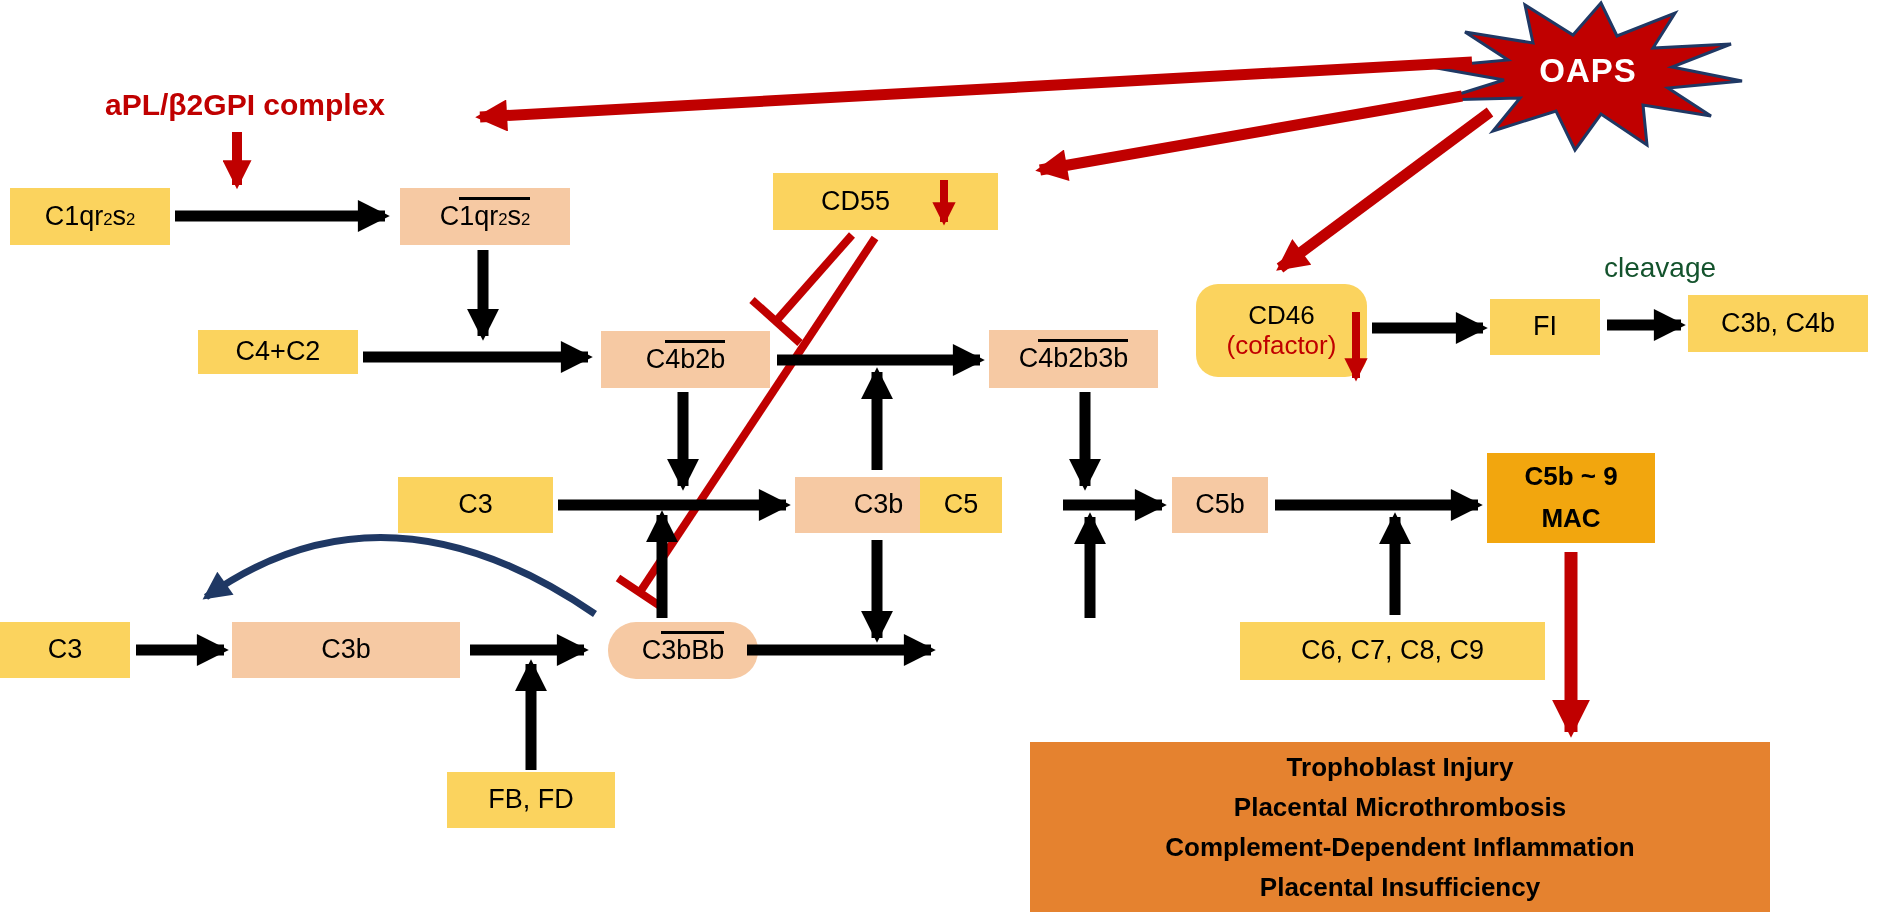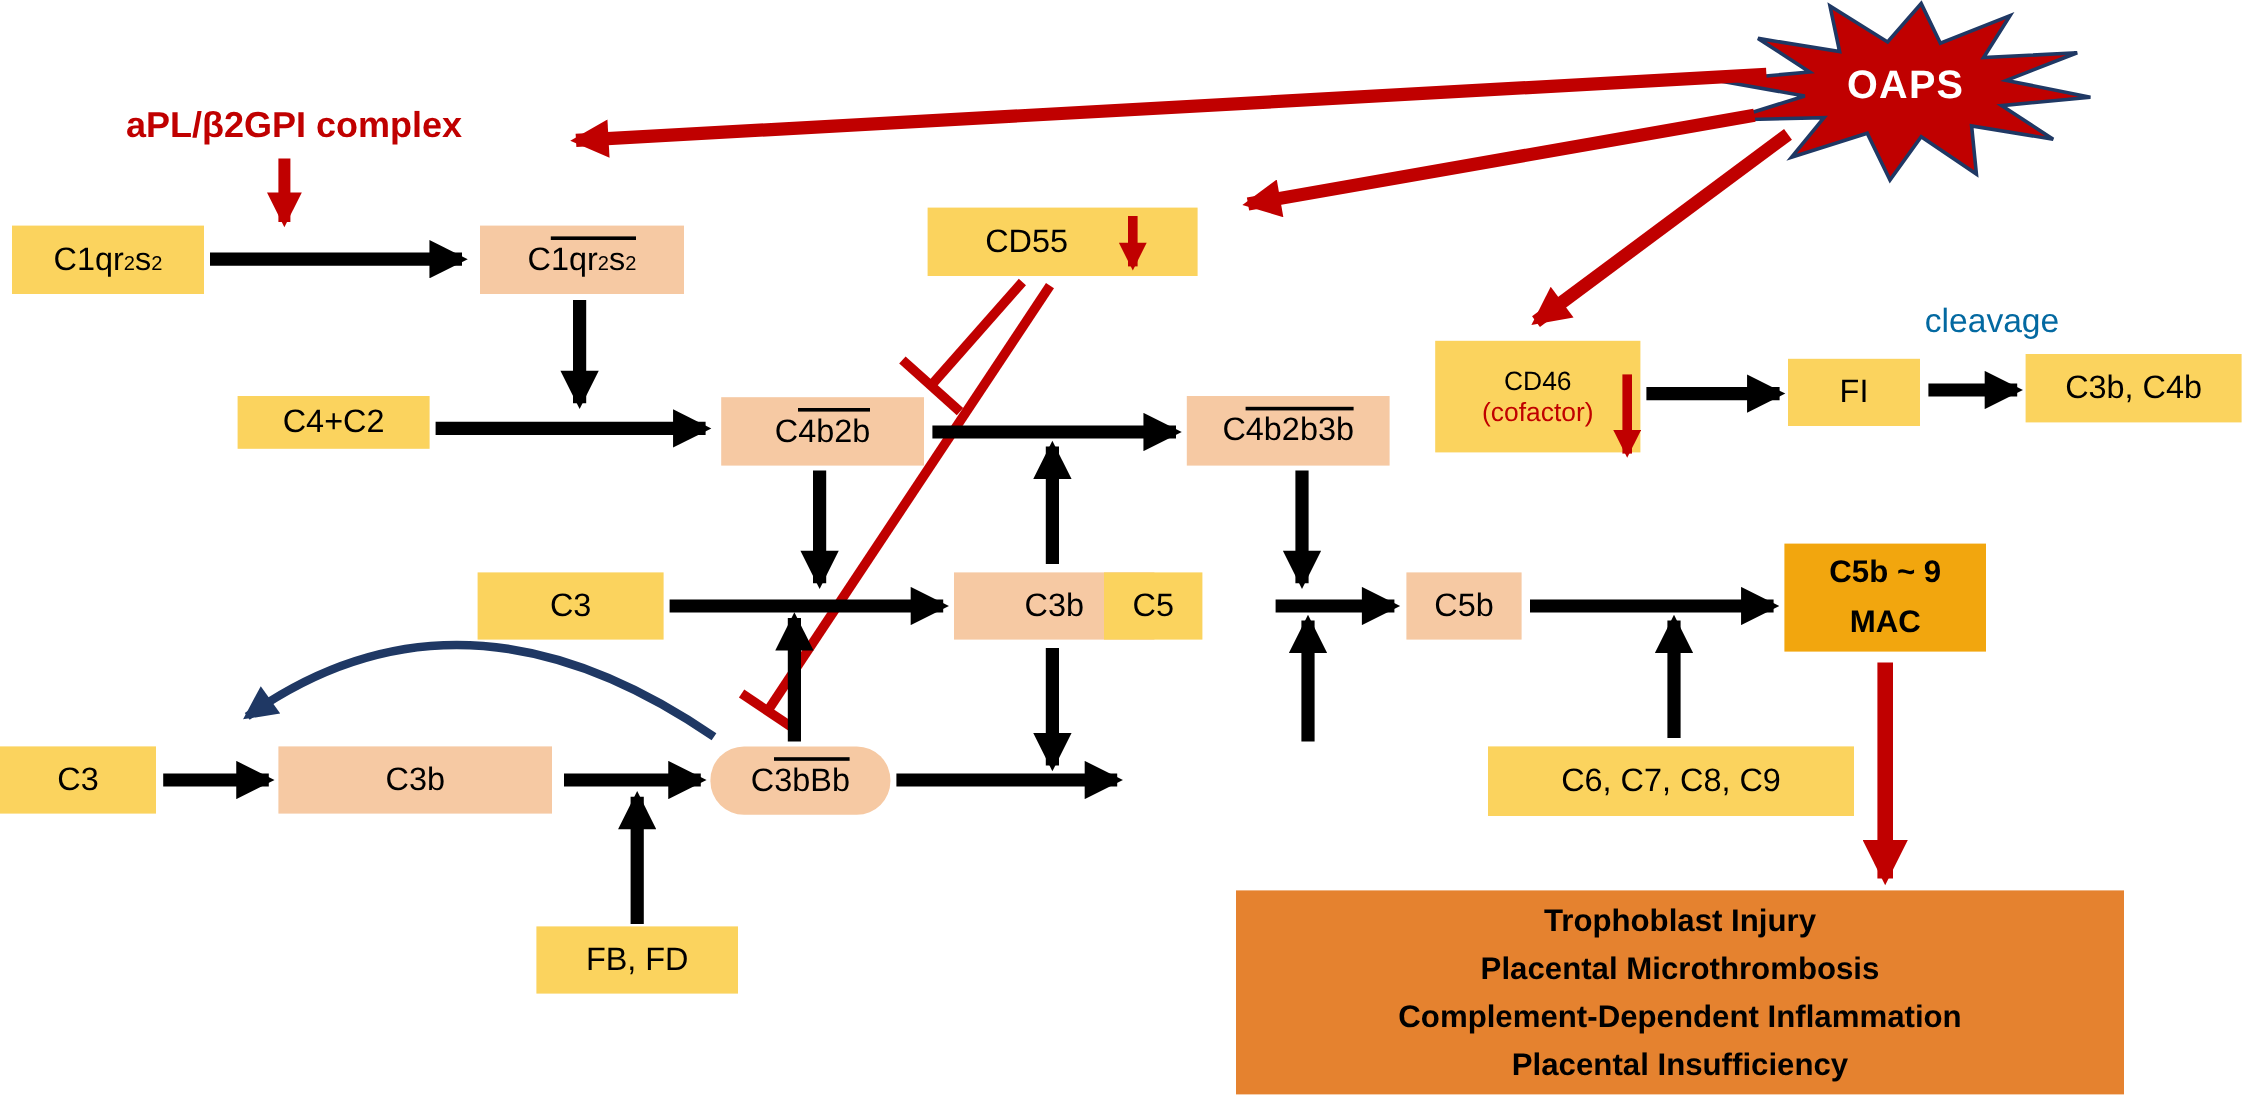--- a/index.html
+++ b/index.html
@@ -6,45 +6,45 @@
   #stage{position:relative;width:1887px;height:917px;background:#fff;overflow:hidden;
          font-family:"Liberation Sans",sans-serif;}
   #wires{position:absolute;left:0;top:0;width:1887px;height:917px;z-index:5;pointer-events:none;}
   .box{position:absolute;display:flex;align-items:center;justify-content:center;
        font-size:27px;color:#000;z-index:2;text-align:center;line-height:1.15;}
   .yellow{background:var(--yellow);}
   .peach{background:var(--peach);}
   .amber{background:var(--amber);font-weight:bold;}
   .sub{font-size:0.62em;}
   .ov{border-top:3px solid #000;padding-top:1px;}
-  .freelabel{position:absolute;z-index:2;color:#0369a1;}
+  .freelabel{position:absolute;z-index:2;color:#14532d;}
   #apl-label{left:100px;top:88px;width:290px;font-size:30px;font-weight:bold;
              color:var(--red);text-align:center;}
   #oaps-label{left:1498px;top:52px;width:180px;font-size:33px;font-weight:bold;
               color:#fff;text-align:center;z-index:6;letter-spacing:1px;}
   #cleavage-label{left:1565px;top:252px;width:190px;font-size:28px;text-align:center;}
   
   #b-c1qr2s2   {left:10px;  top:188px; width:160px; height:57px;}
   #b-c1qr2s2a  {left:400px; top:188px; width:170px; height:57px;}
   #b-c4c2      {left:198px; top:330px; width:160px; height:44px;}
   #b-c4b2b     {left:601px; top:331px; width:169px; height:57px;}
   #b-c4b2b3b   {left:989px; top:330px; width:169px; height:58px;}
   #b-cd55      {left:773px; top:173px; width:225px; height:57px;}
-  #b-cd46      {left:1196px;top:284px; width:171px; height:93px; flex-direction:column;font-size:22px;}
+  #b-cd46      {left:1196px;top:284px; width:171px; height:93px; flex-direction:column;font-size:26px;border-radius:22px;}
   #b-cd46 .cofactor{color:var(--red);}
   #b-fi        {left:1490px;top:299px; width:110px; height:56px;}
   #b-c3bc4b    {left:1688px;top:295px; width:180px; height:57px;}
   #b-c3mid     {left:398px; top:477px; width:155px; height:56px;}
   #b-c3bmid    {left:795px; top:477px; width:167px; height:56px;}
   #b-c5        {left:920px; top:477px; width:82px;  height:56px;}
   #b-c5b       {left:1172px;top:477px; width:96px;  height:56px;}
   #b-mac       {left:1487px;top:453px; width:168px; height:90px; flex-direction:column;font-size:26px;gap:12px;}
   #b-c3alt     {left:0px;   top:622px; width:130px; height:56px;}
   #b-c3balt    {left:232px; top:622px; width:228px; height:56px;}
-  #b-c3bbb     {left:592px; top:622px; width:150px; height:57px;border-radius:28px;}
+  #b-c3bbb     {left:608px; top:622px; width:150px; height:57px;border-radius:28px;}
   #b-c3bbb3b   {left:940px; top:622px; width:160px; height:57px;}
   #b-c6c9      {left:1240px;top:622px; width:305px; height:58px;}
   #b-fbfd      {left:447px; top:772px; width:168px; height:56px;}
   #b-outcome   {left:1030px;top:742px; width:740px; height:170px;background:var(--orange);
                 flex-direction:column;font-weight:bold;font-size:26px;line-height:40px;z-index:2;}
 </style>
 </head>
 <body>
 
 <div id="stage">

